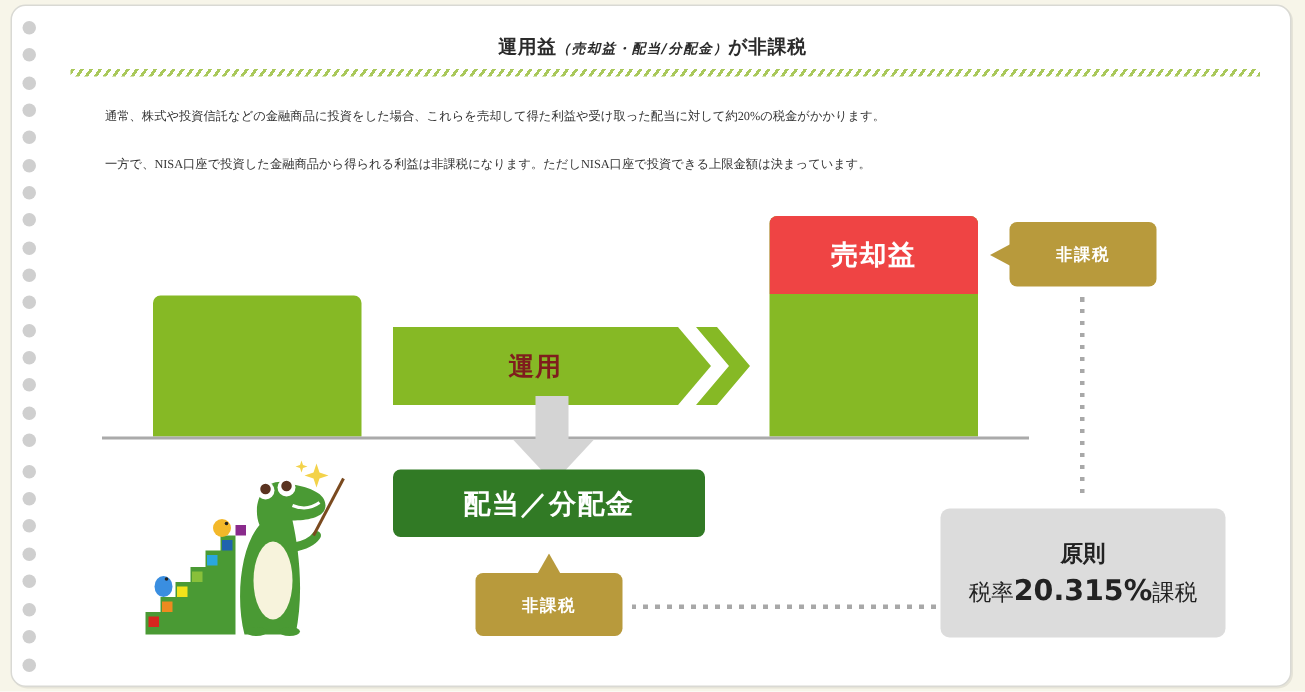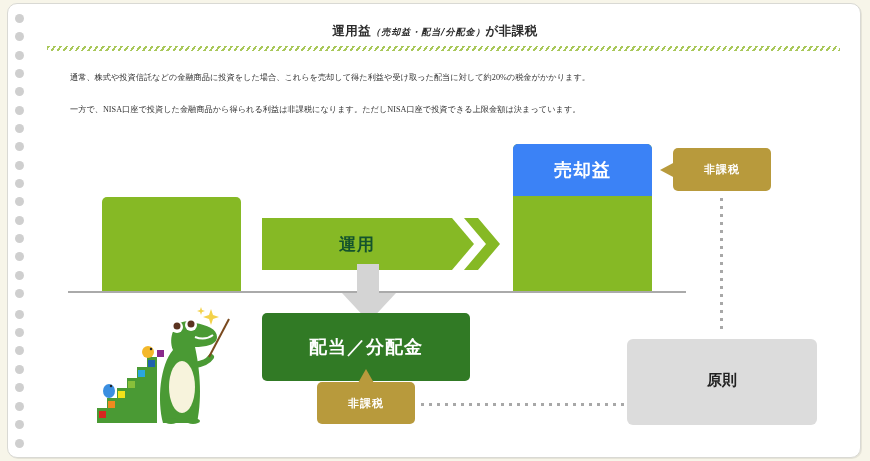--- a/index.html
+++ b/index.html
@@ -52,37 +52,37 @@
     left: 102px; top: 197px; width: 139px; height: 94px;
     border-radius: 5px 5px 0 0;
   }
   .box-right {
     left: 513px; top: 144px; width: 139px; height: 147px;
     border-radius: 5px 5px 0 0;
     overflow: hidden;
   }
   .box-right .top {
     position: absolute; left: 0; top: 0; width: 100%; height: 52px;
-    background: #3b82f6;
+    background: #ef4444;
     color: #fff; font-weight: bold; font-size: 18px;
     display: flex; align-items: center; justify-content: center;
     letter-spacing: 1px;
   }
   .baseline {
     left: 68px; top: 291px; width: 618px; height: 2px;
     background: #aaaaaa;
   }
   .unyo-label {
     left: 262px; top: 218px; width: 190px; height: 52px;
-    color: #14532d; font-weight: bold; font-size: 17px;
+    color: #7f1d1d; font-weight: bold; font-size: 17px;
     display: flex; align-items: center; justify-content: center;
     letter-spacing: 1px;
   }
   .haito {
-    left: 262px; top: 313px; width: 208px; height: 68px;
+    left: 262px; top: 313px; width: 208px; height: 45px;
     background: #317a25; border-radius: 5px;
     color: #fff; font-weight: bold; font-size: 18px;
     display: flex; align-items: center; justify-content: center;
     letter-spacing: 1px;
   }
   .tag {
     background: #b89a3c; border-radius: 5px;
     color: #fff; font-weight: bold; font-size: 11px;
     display: flex; align-items: center; justify-content: center;
     letter-spacing: 1px;
@@ -177,20 +177,23 @@
   <svg class="abs" style="left:358px; top:369px;" width="16" height="14">
     <polygon points="8,0 0,14 16,14" fill="#b89a3c"></polygon>
   </svg>
   <div class="abs tag tag-bottom">非課税</div>
 
   <div class="abs vdots"></div>
   <div class="abs hdots"></div>
 
   <div class="abs gensoku">
     <div class="l1">原則</div>
+    <div class="l2">
+      <span>税率</span><span class="num">20.315%</span><span>課税</span>
+    </div>
   </div>
 </div>
 
 <svg class="abs" style="left:95px; top:305px;" width="140" height="120" viewBox="0 0 140 120">
 
   <path d="M2,118 L2,103 L12,103 L12,93 L22,93 L22,83 L32,83 L32,73 L42,73 L42,62 L52,62 L52,52 L62,52 L62,118 Z" fill="#4a9a34"></path>
   <rect x="4" y="106" width="7" height="7" fill="#d6261f"></rect>
   <rect x="13" y="96" width="7" height="7" fill="#ee8a1f"></rect>
   <rect x="23" y="86" width="7" height="7" fill="#f2e21a"></rect>
   <rect x="33" y="76" width="7" height="7" fill="#88c03a"></rect>

